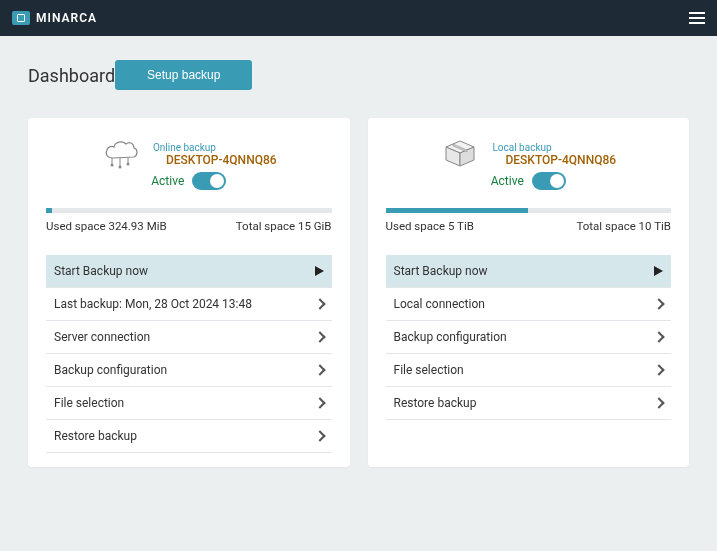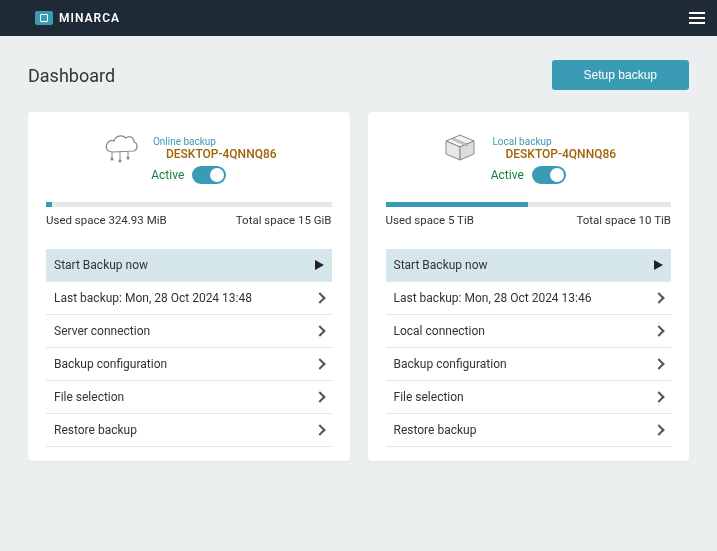--- a/index.html
+++ b/index.html
@@ -1,25 +1,25 @@
 <!DOCTYPE html>
 <html><head>
 <meta charset="utf-8">
 <style>
   * { box-sizing: border-box; margin: 0; padding: 0; }
   body { font-family: -apple-system, BlinkMacSystemFont, "Segoe UI", Roboto, sans-serif; background: #ebeff0; width: 717px; height: 551px; overflow: hidden; }
   .topbar { background: #1e2b36; height: 36px; display: flex; align-items: center; justify-content: space-between; padding: 0 12px; }
-  .brand { display: flex; align-items: flex-end; gap: 6px; margin-left: 23px; }
+  .brand { display: flex; align-items: flex-end; gap: 6px; }
   .brand-logo { width: 18px; height: 14px; background: #3a9bb5; display: flex; align-items: center; justify-content: center; border-radius: 2px; }
   .brand-logo-inner { width: 8px; height: 8px; border: 1px solid #fff; border-radius: 1px; }
   .brand-text { color: #fff; font-size: 12px; font-weight: 600; letter-spacing: 1px; }
   .hamburger { display: flex; flex-direction: column; gap: 3px; cursor: pointer; }
   .hamburger span { width: 16px; height: 2px; background: #fff; }
   .container { padding: 24px 28px; }
-  .header { display: flex; justify-content: space-between; align-items: center; margin-bottom: 22px; }
+  .header { display: flex; align-items: center; margin-bottom: 28px; }
   .header h1 { font-size: 18px; font-weight: 400; color: #333; }
   .btn-primary { background: #3a9bb5; color: #fff; border: none; padding: 8px 32px; font-size: 12px; border-radius: 3px; cursor: pointer; }
   .grid { display: flex; gap: 18px; }
   .card { background: #fff; border-radius: 4px; flex: 1; padding: 18px 18px 14px 18px; box-shadow: 0 1px 2px rgba(0,0,0,0.04); }
   .card-head { display: flex; align-items: center; justify-content: space-between; margin-bottom: 18px; flex-direction: column; }
   .card-head-left { display: flex; align-items: center; gap: 12px; }
   .icon-wrap { width: 40px; height: 36px; display: flex; align-items: center; justify-content: center; }
   .title-group .type { color: #3a9bb5; font-size: 10px; }
   .title-group .name { color: #a16207; font-size: 12px; font-weight: 500; margin-left: 13px; }
   .status-group { display: flex; align-items: center; gap: 8px; }
@@ -146,24 +146,20 @@
       <div class="space-row">
         <span>Used space 5 TiB</span>
         <span>Total space 10 TiB</span>
       </div>
       <ul class="list">
         <li class="primary">
           <span>Start Backup now</span>
           <span class="play"></span>
         </li>
         <li>
-          <span>Last backup: Mon, 28 Oct 2024 13:46</span>
-          <span class="chev"></span>
-        </li>
-        <li>
           <span>Local connection</span>
           <span class="chev"></span>
         </li>
         <li>
           <span>Backup configuration</span>
           <span class="chev"></span>
         </li>
         <li>
           <span>File selection</span>
           <span class="chev"></span>

